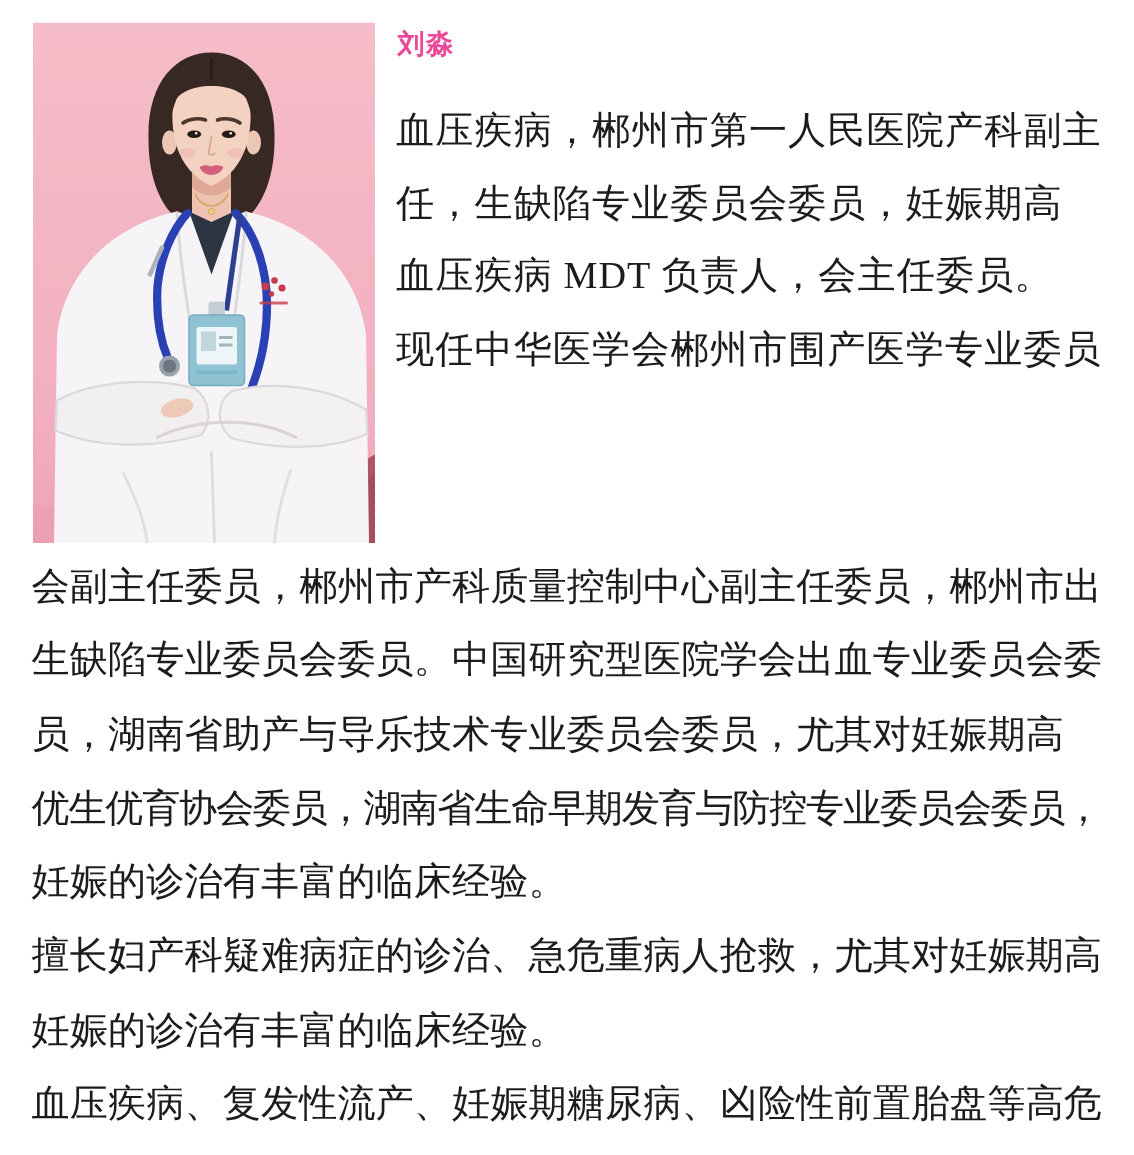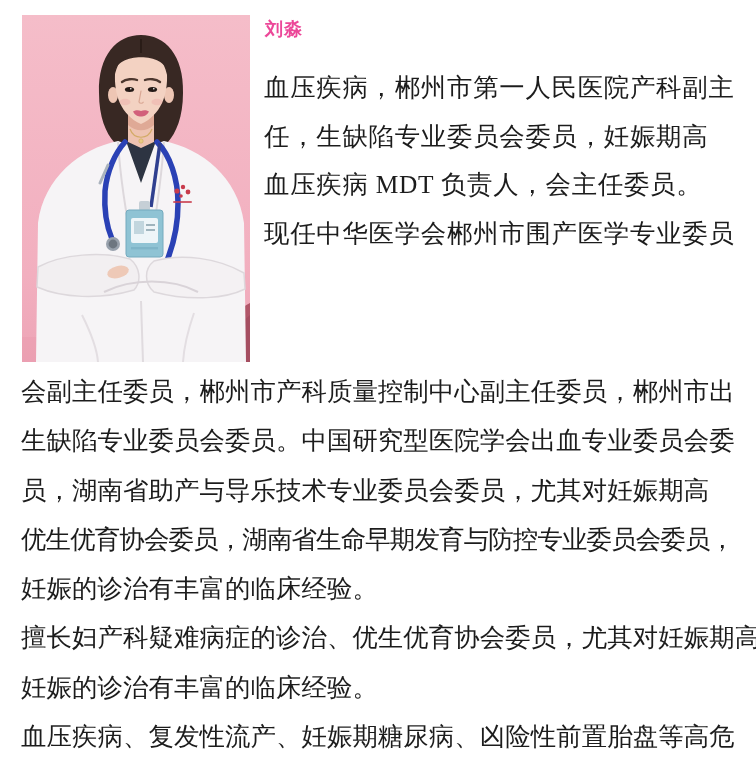--- a/index.html
+++ b/index.html
@@ -131,18 +131,18 @@
     <div class="tline">血压疾病 MDT 负责人，会主任委员。</div>
     <div class="tline">现任中华医学会郴州市围产医学专业委员</div>
   </div>
 
   <div class="bodytext">
     <div class="tline">会副主任委员，郴州市产科质量控制中心副主任委员，郴州市出</div>
     <div class="tline">生缺陷专业委员会委员。中国研究型医院学会出血专业委员会委</div>
     <div class="tline">员，湖南省助产与导乐技术专业委员会委员，尤其对妊娠期高</div>
     <div class="tline tight">优生优育协会委员，湖南省生命早期发育与防控专业委员会委员，</div>
     <div class="tline">妊娠的诊治有丰富的临床经验。</div>
-    <div class="tline">擅长妇产科疑难病症的诊治、优生优育协会委员，尤其对妊娠期高</div>
+    <div class="tline">擅长妇产科疑难病症的诊治、急危重病人抢救，尤其对妊娠期高</div>
     <div class="tline">妊娠的诊治有丰富的临床经验。</div>
     <div class="tline">血压疾病、复发性流产、妊娠期糖尿病、凶险性前置胎盘等高危</div>
   </div>
 
 </div>
 
 </body></html>

